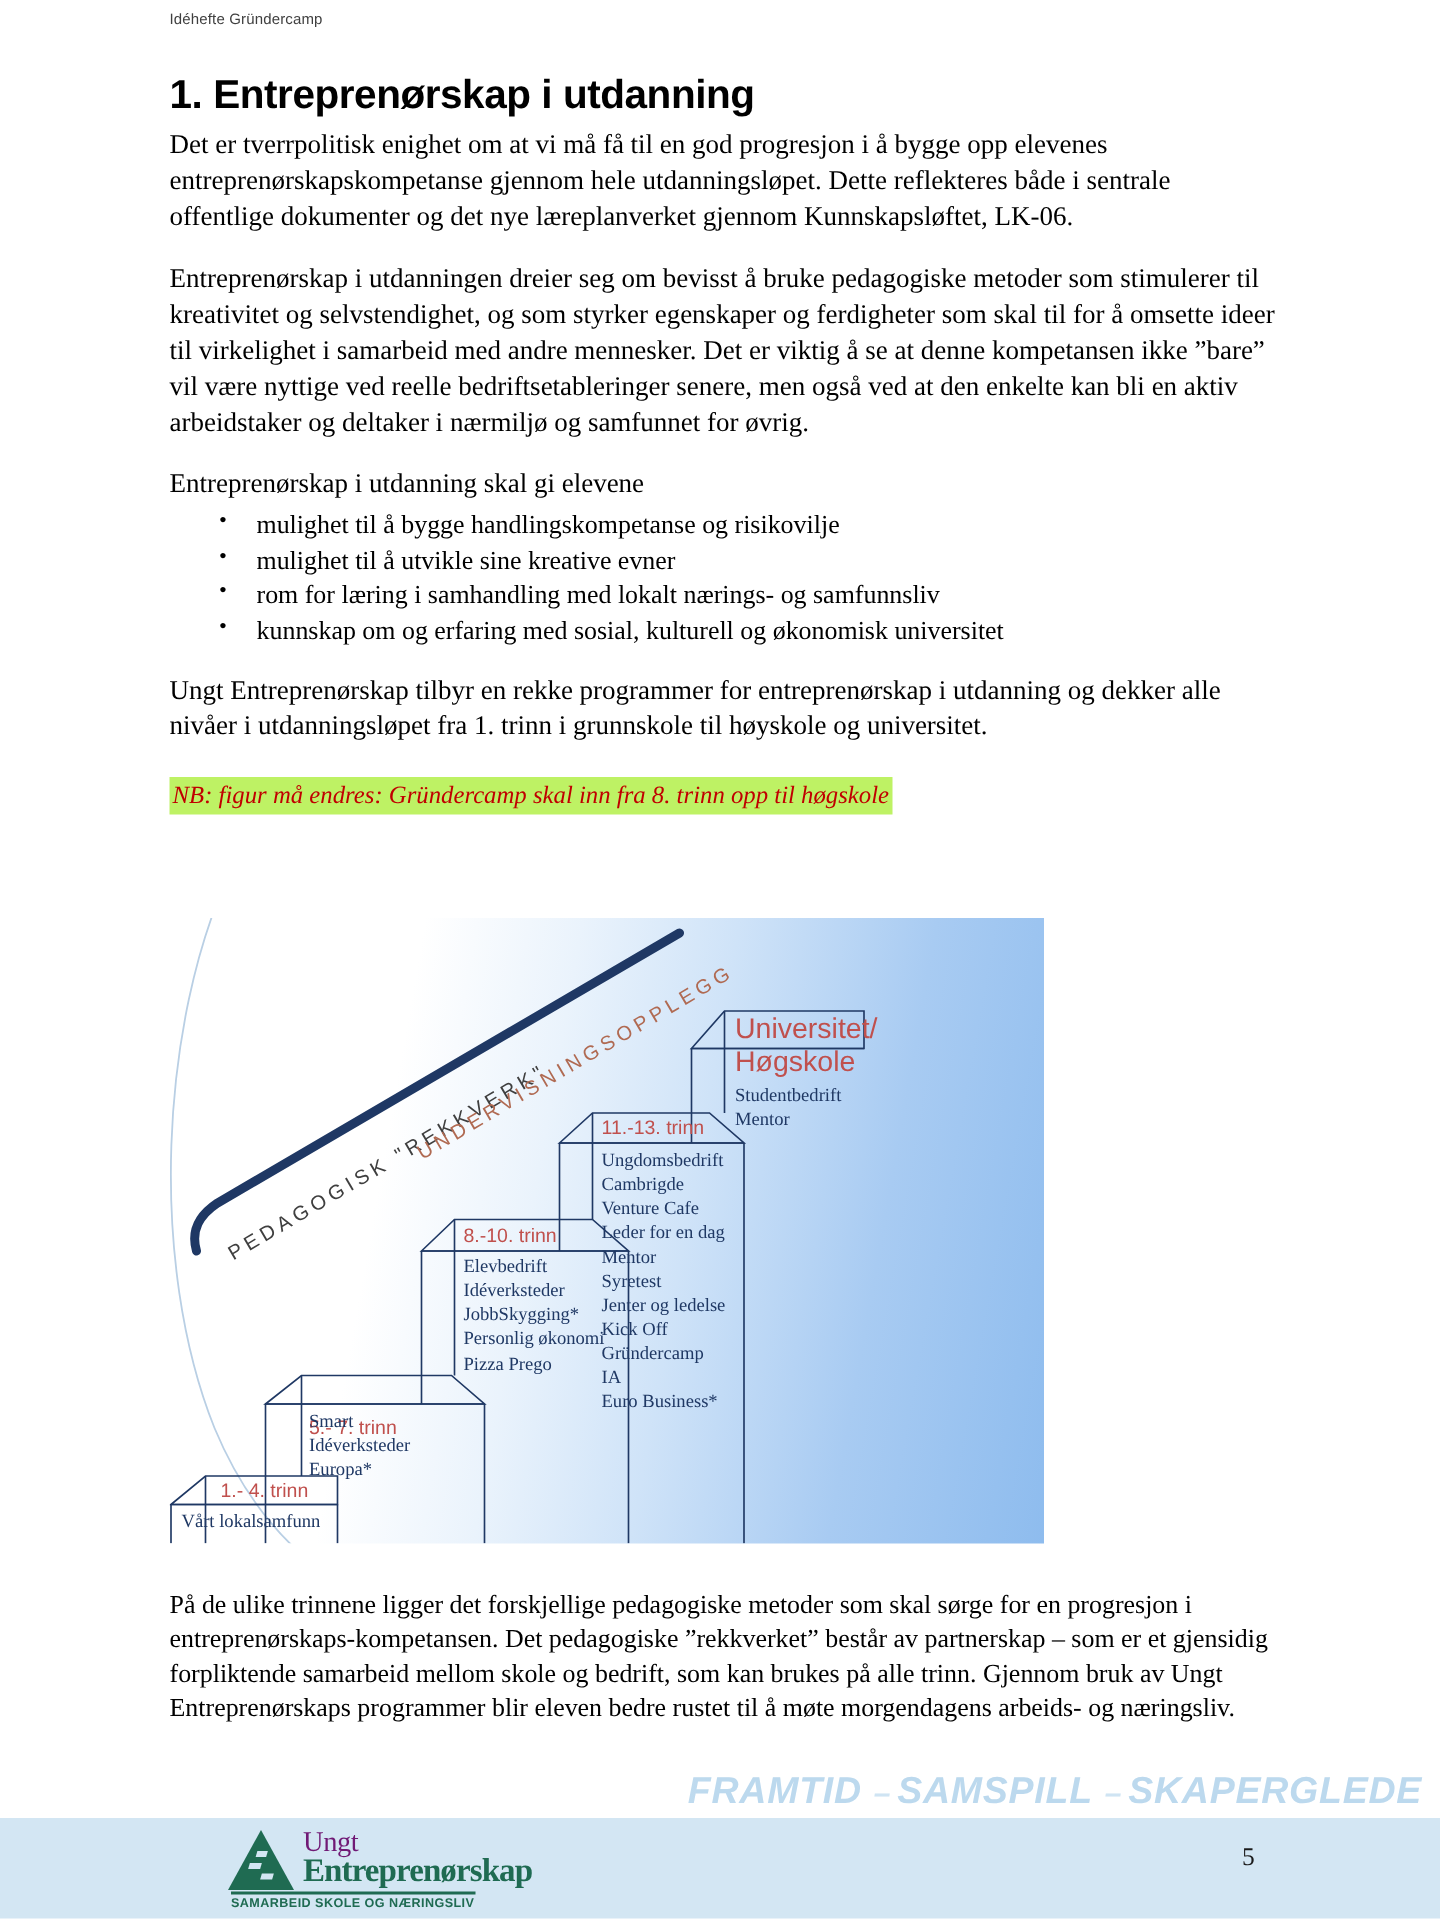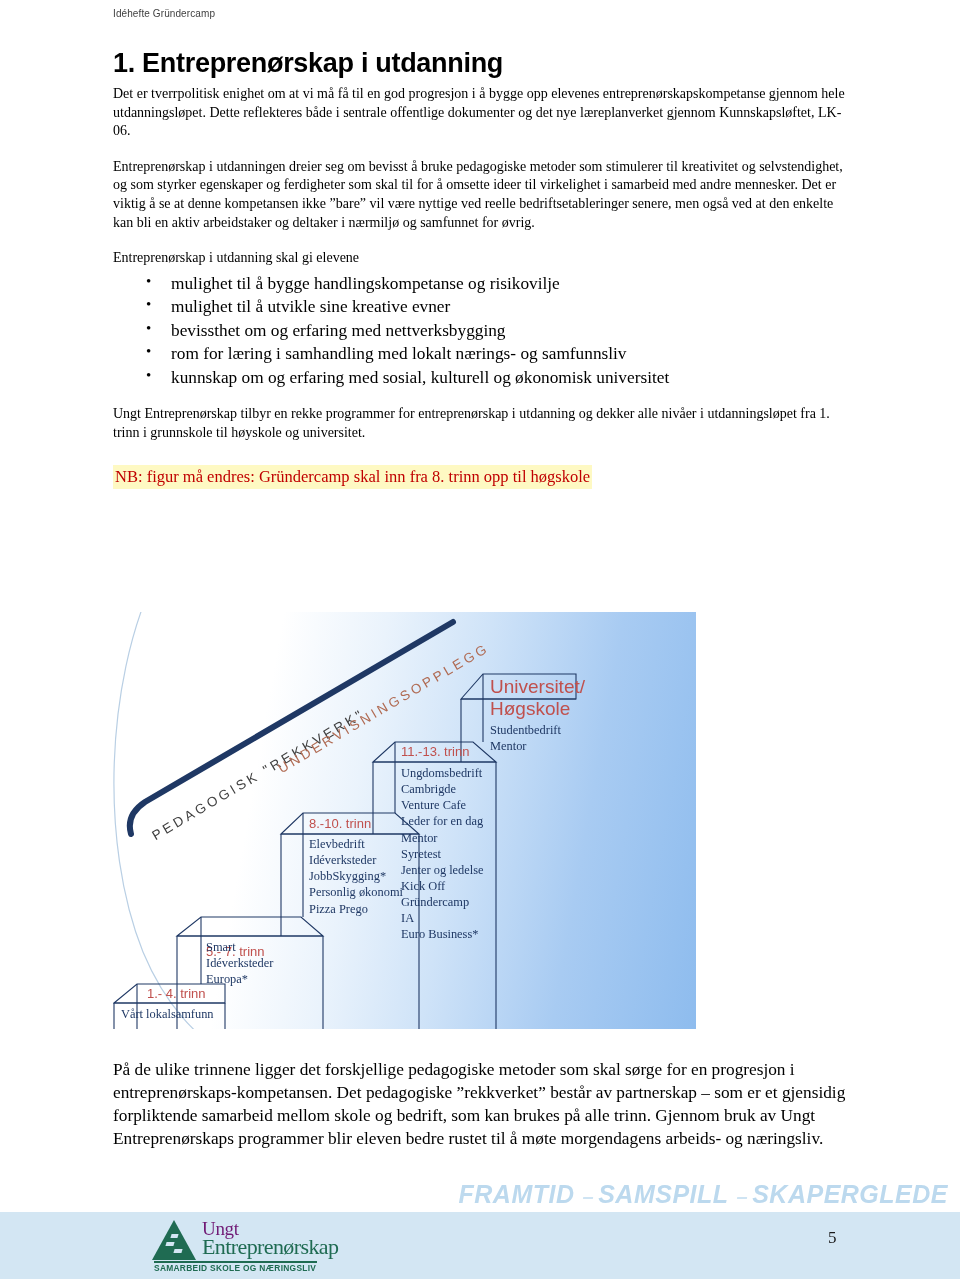--- a/index.html
+++ b/index.html
@@ -38,21 +38,21 @@
   h1.title {
     font-family: "Liberation Sans", sans-serif;
     font-size: 27px;
     font-weight: bold;
     margin: 0 0 6px 0;
     letter-spacing: -0.3px;
     color: #000;
   }
 
   p.body {
-    font-size: 14px;
+    font-size: 18px;
     line-height: 1.33;
     margin: 0 0 17px 0;
     text-align: left;
   }
   p.tight { margin-bottom: 0; }
 
   ul.bullets {
     margin: 4px 0 16px 0;
     padding-left: 58px;
     list-style: none;
@@ -65,22 +65,23 @@
   ul.bullets li::before {
     content: "\2022";
     position: absolute;
     left: -25px;
     top: -1px;
     font-size: 15px;
   }
 
   .nb-note {
     display: inline-block;
-    background: #fef9c3;
+    background: #bef264;
     color: #c00000;
+    font-style: italic;
     font-size: 16.5px;
     line-height: 1.3;
     padding: 1px 2px 2px 2px;
     margin-top: 2px;
   }
 
   
   .diagram {
     position: absolute;
     left: 113px;
@@ -219,21 +220,21 @@
     font-family: "Liberation Serif", serif;
     font-weight: normal;
     font-size: 19px;
     color: #701a75;
     letter-spacing: -0.3px;
   }
   .logo-word2 {
     position: absolute;
     left: 50px; top: 16px;
     font-family: "Liberation Serif", serif;
-    font-weight: normal;
+    font-weight: bold;
     font-size: 22px;
     color: #1f6b52;
     letter-spacing: -0.6px;
   }
   .logo-rule {
     position: absolute;
     left: 2px; top: 43px;
     width: 163px; height: 1.5px;
     background: #1f6b52;
   }
@@ -267,21 +268,20 @@
 
   <p class="body">Det er tverrpolitisk enighet om at vi må få til en god progresjon i å bygge opp elevenes entreprenørskapskompetanse gjennom hele utdanningsløpet. Dette reflekteres både i sentrale offentlige dokumenter og det nye læreplanverket gjennom Kunnskapsløftet, LK-06.</p>
 
   <p class="body">Entreprenørskap i utdanningen dreier seg om bevisst å bruke pedagogiske metoder som stimulerer til kreativitet og selvstendighet, og som styrker egenskaper og ferdigheter som skal til for å omsette ideer til virkelighet i samarbeid med andre mennesker. Det er viktig å se at denne kompetansen ikke ”bare” vil være nyttige ved reelle bedriftsetableringer senere, men også ved at den enkelte kan bli en aktiv arbeidstaker og deltaker i nærmiljø og samfunnet for øvrig.</p>
 
   <p class="body tight">Entreprenørskap i utdanning skal gi elevene</p>
 
   <ul class="bullets">
     <li>mulighet til å bygge handlingskompetanse og risikovilje</li>
     <li>mulighet til å utvikle sine kreative evner</li>
-    <li>bevissthet om og erfaring med nettverksbygging</li>
     <li>rom for læring i samhandling med lokalt nærings- og samfunnsliv</li>
     <li>kunnskap om og erfaring med sosial, kulturell og økonomisk universitet</li>
   </ul>
 
   <p class="body tight">Ungt Entreprenørskap tilbyr en rekke programmer for entreprenørskap i utdanning og dekker alle nivåer i utdanningsløpet fra 1. trinn i grunnskole til høyskole og universitet.</p>
 
   <div style="height:20px"></div>
 
   <span class="nb-note">NB: figur må endres: Gründercamp skal inn fra 8. trinn opp til høgskole</span>
 </div>

